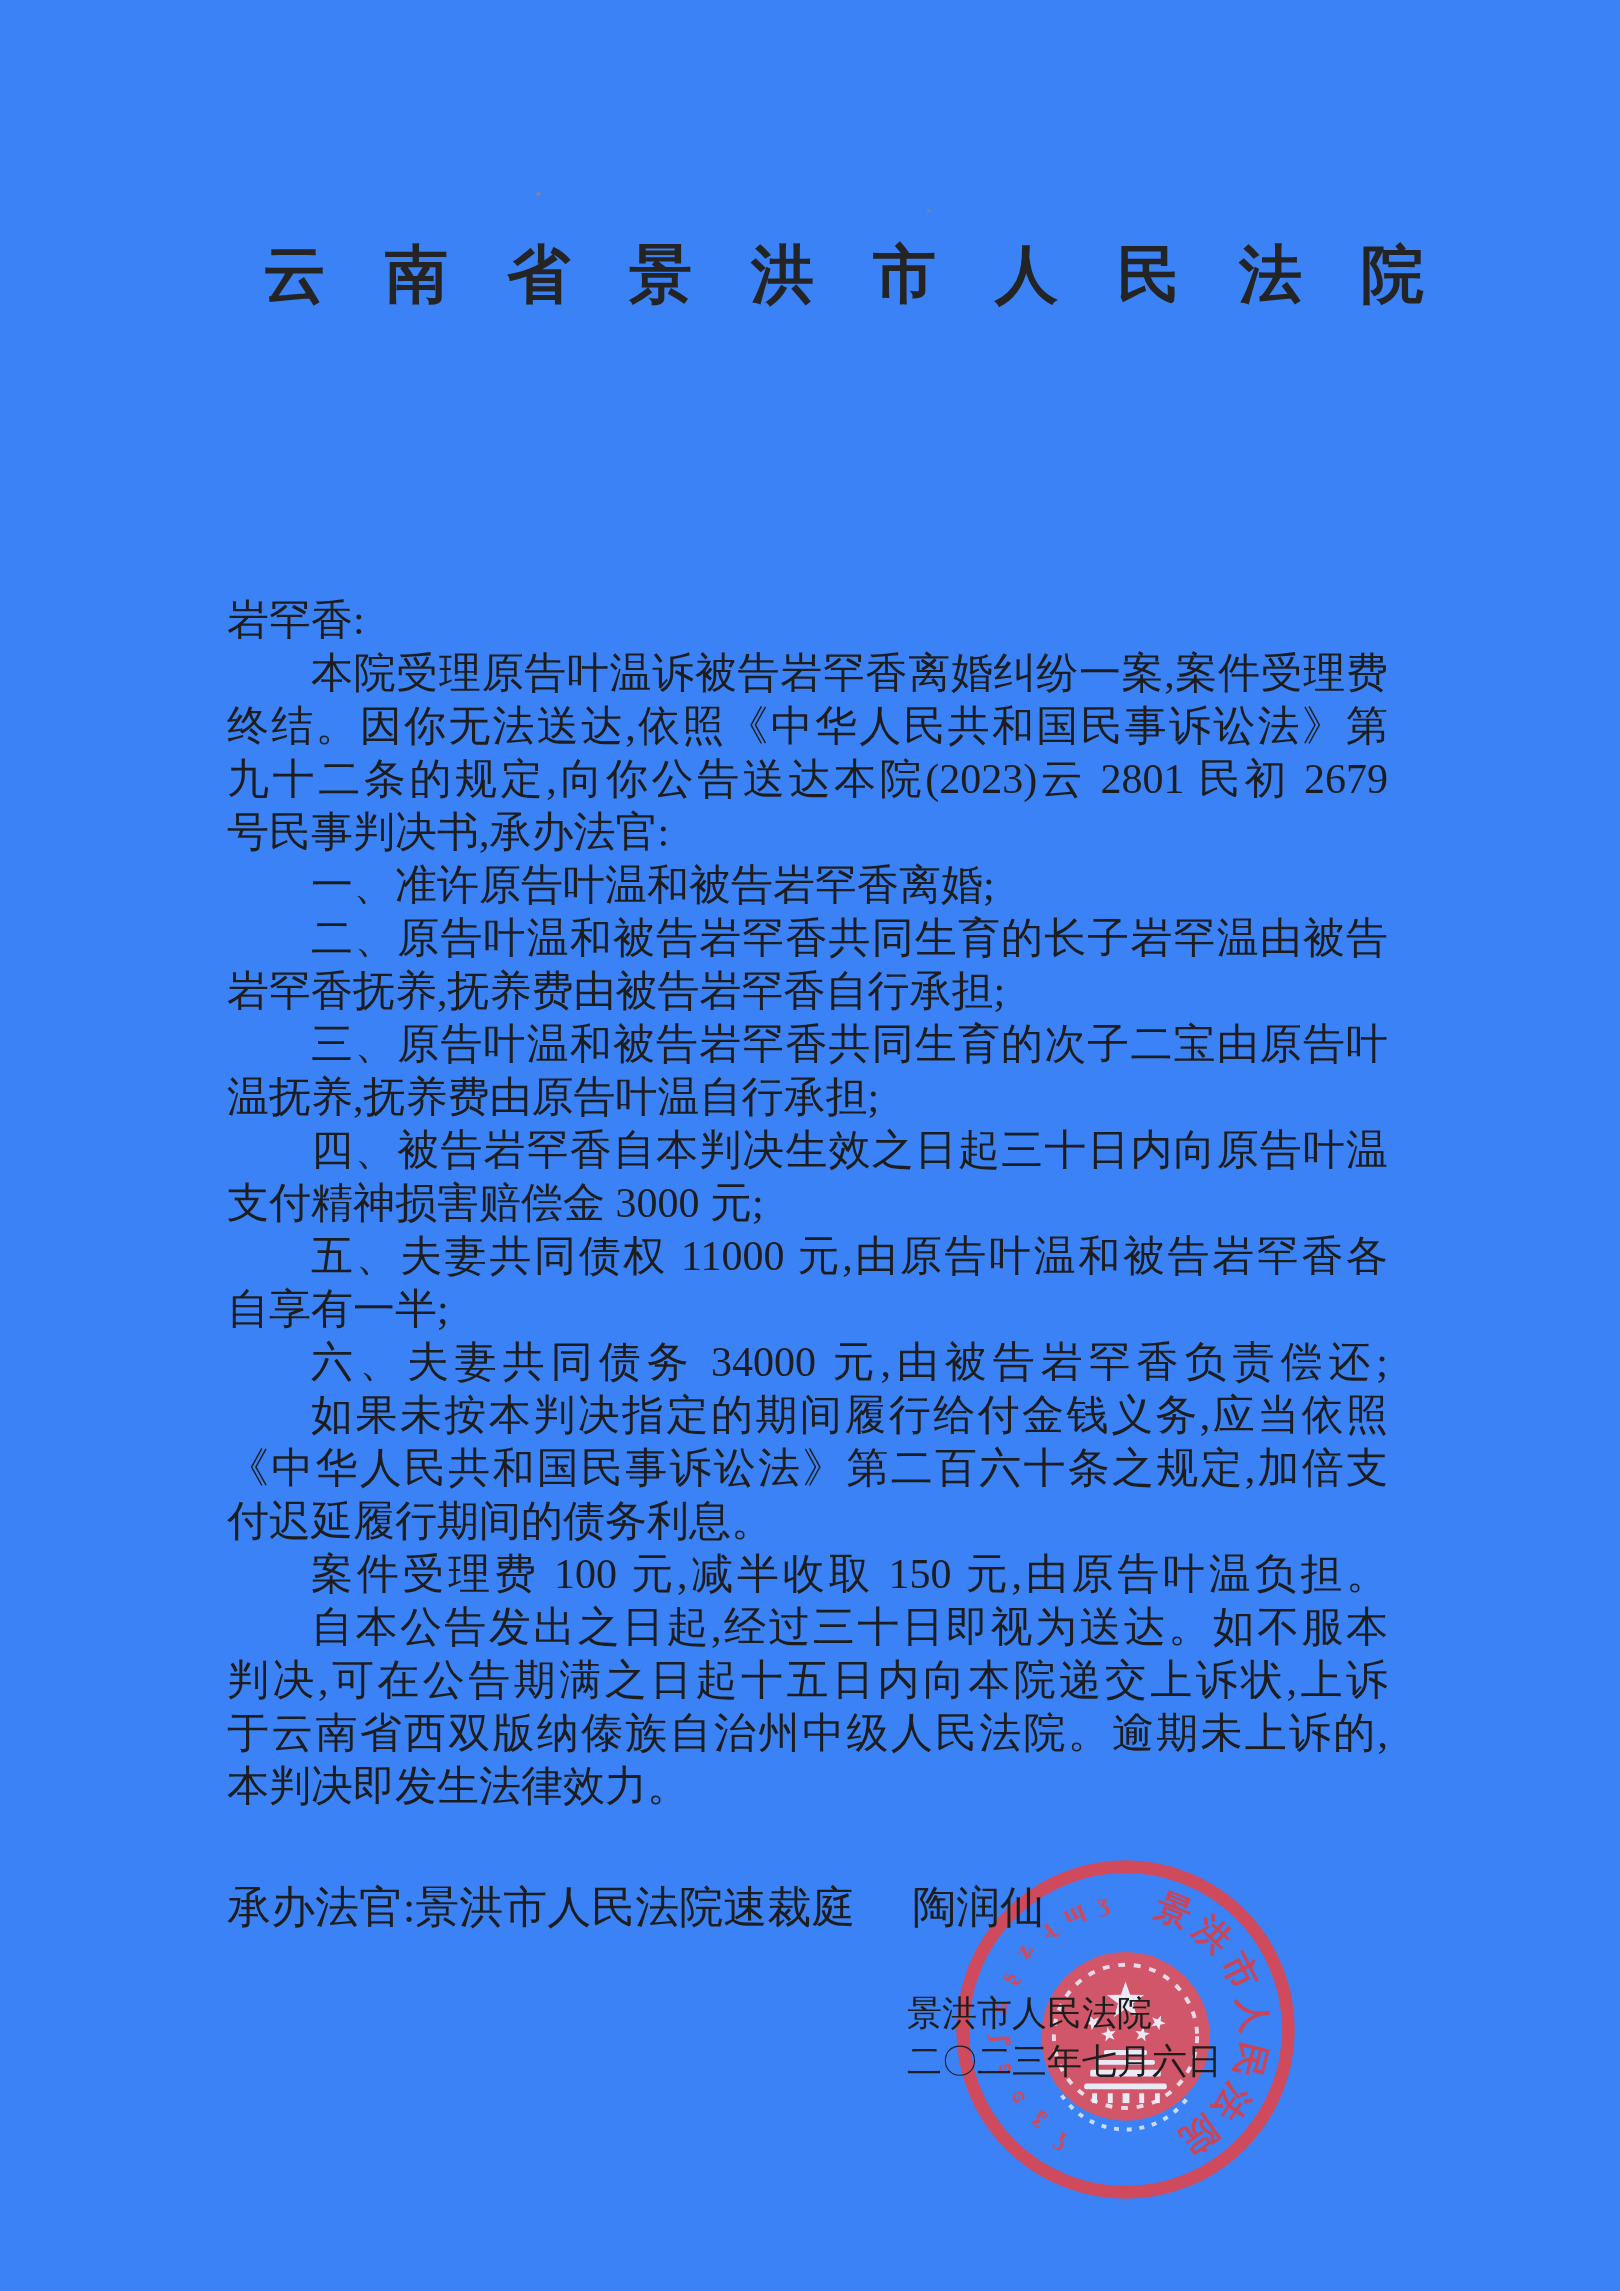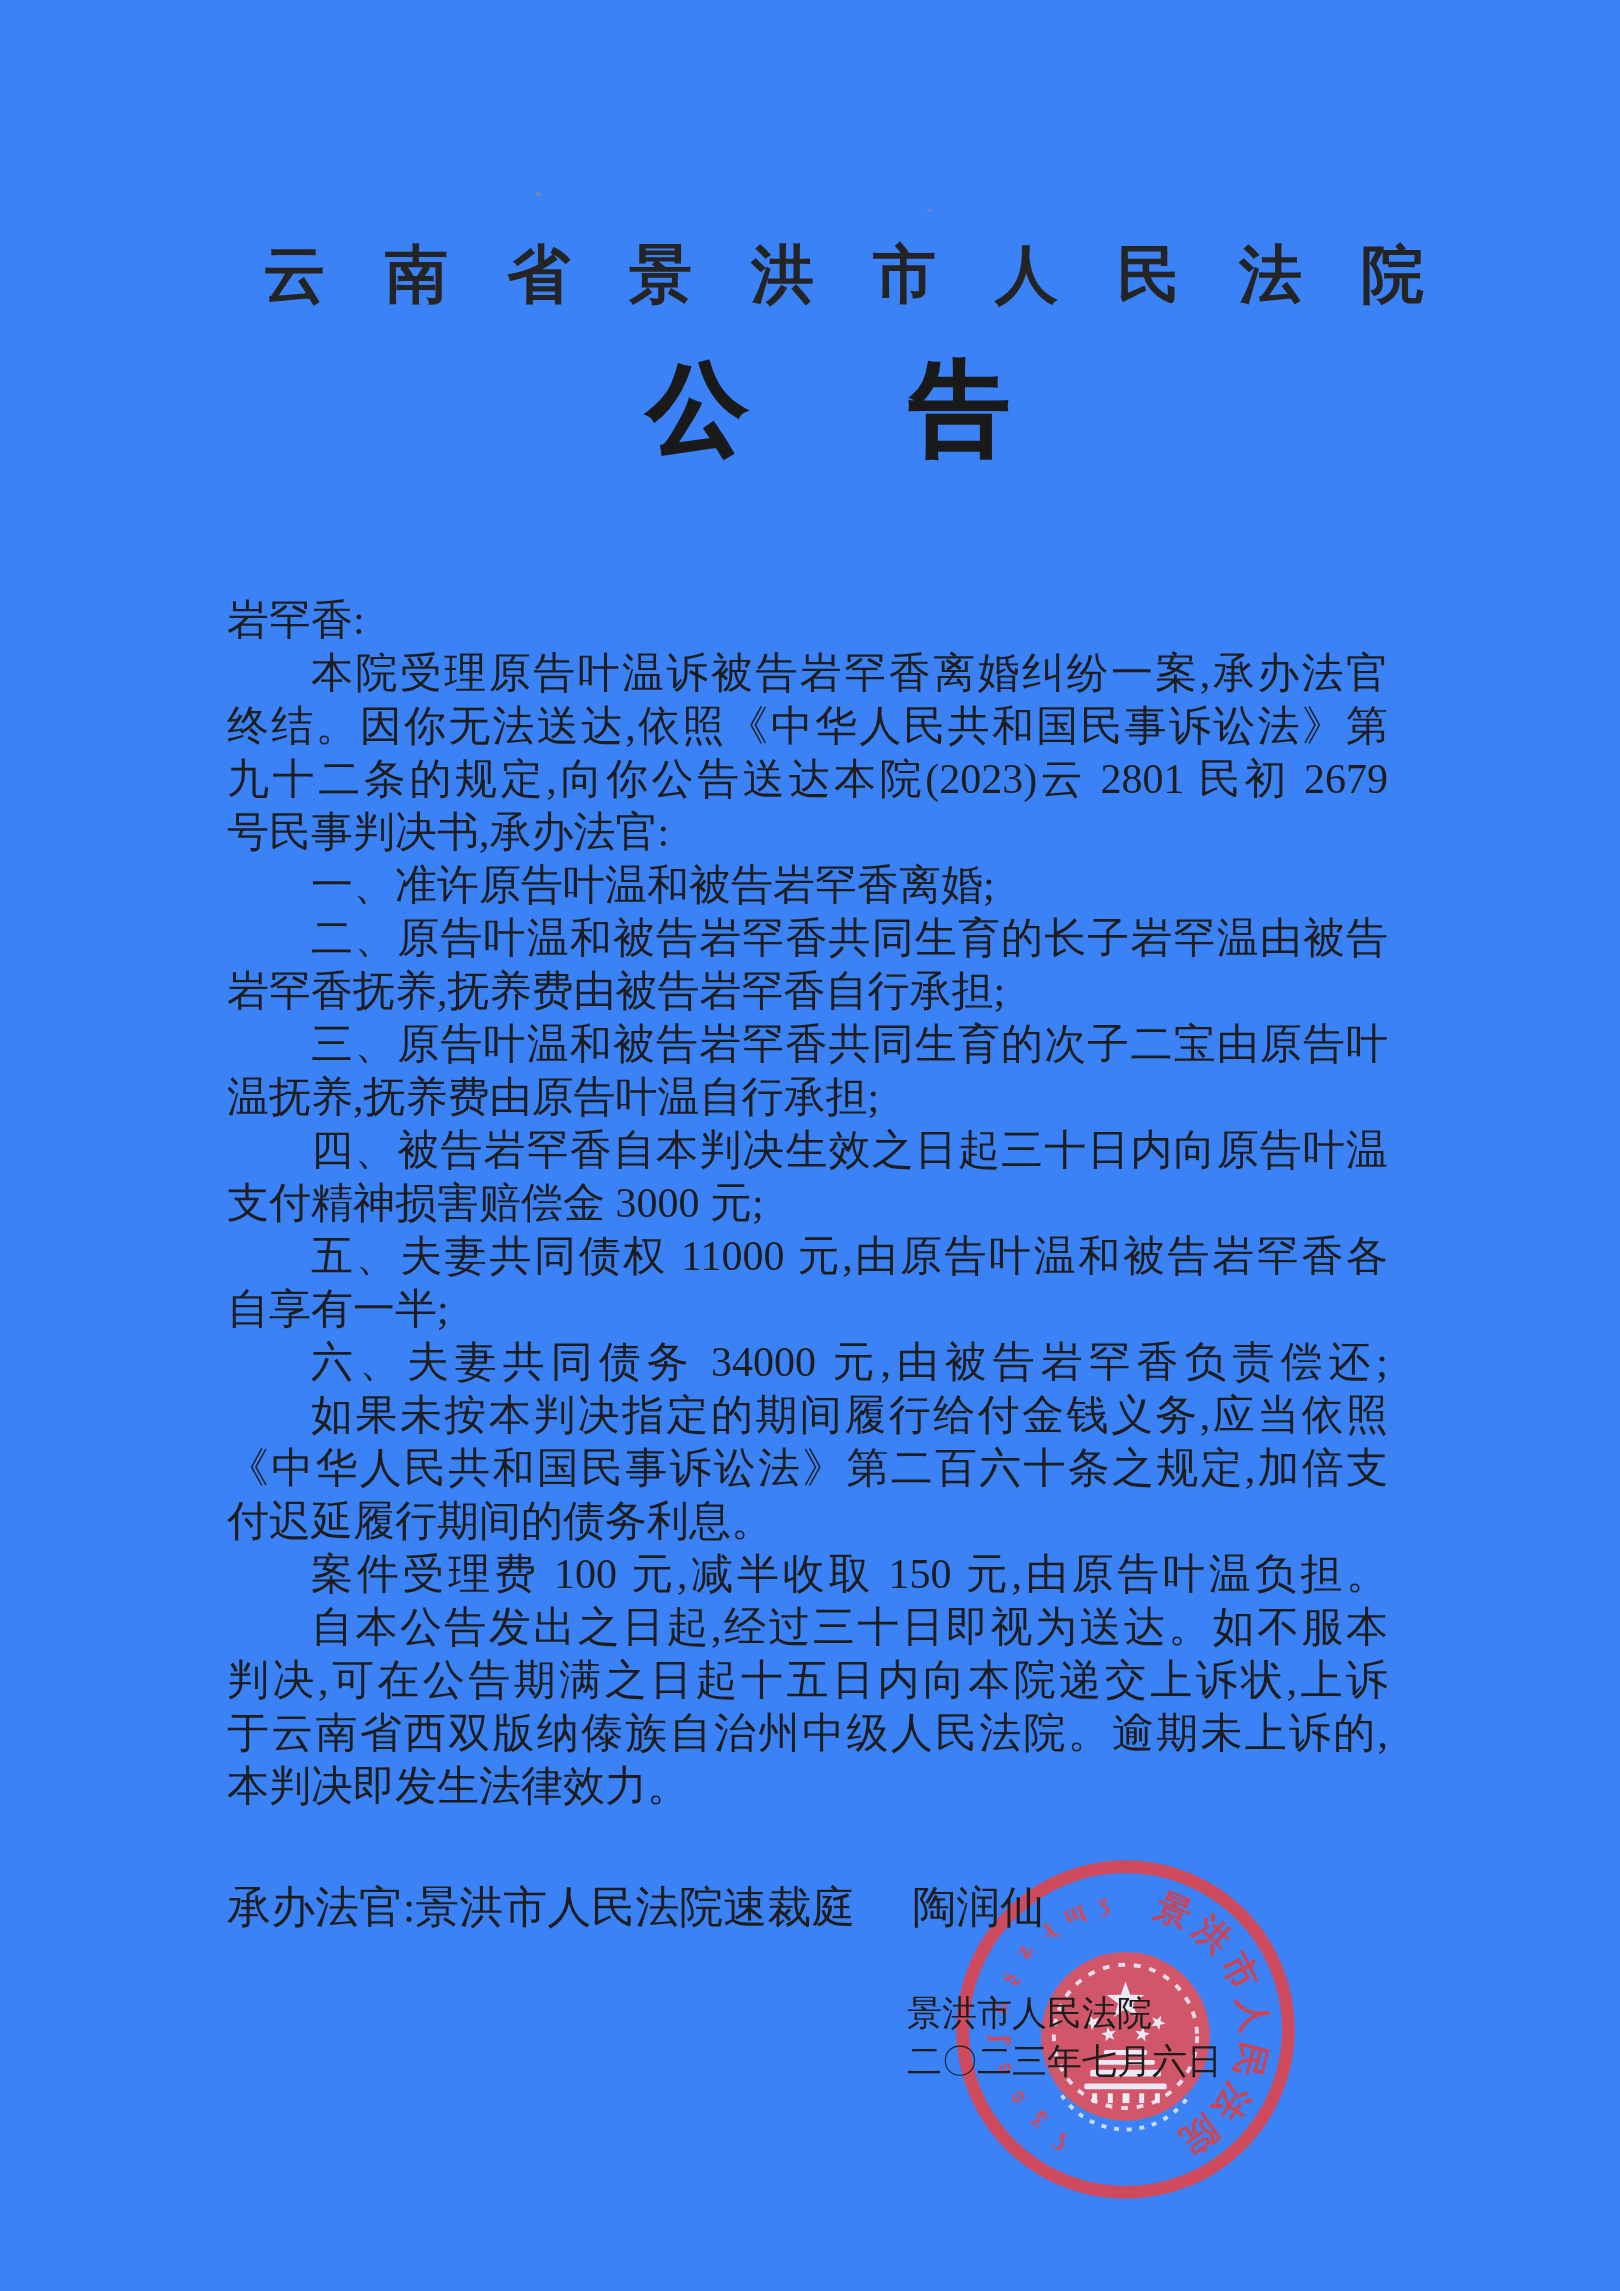--- a/index.html
+++ b/index.html
@@ -54,25 +54,24 @@
 </head>
 <body>
 
 <div class="page">
 
   <div class="speck s1"></div>
   <div class="speck s2"></div>
 
   <div class="court-title">云南省景洪市人民法院</div>
 
-  <div class="notice-title">公告</div>
 
   <div class="body-text">
       <div class="line endline">岩罕香:</div>
-      <div class="line ind">本院受理原告叶温诉被告岩罕香离婚纠纷一案,承办法官</div>
+      <div class="line ind">本院受理原告叶温诉被告岩罕香离婚纠纷一案,案件受理费</div>
       <div class="line">终结。因你无法送达,依照《中华人民共和国民事诉讼法》第</div>
       <div class="line">九十二条的规定,向你公告送达本院(2023)云 2801 民初 2679</div>
       <div class="line endline">号民事判决书,承办法官:</div>
       <div class="line ind endline">一、准许原告叶温和被告岩罕香离婚;</div>
       <div class="line ind">二、原告叶温和被告岩罕香共同生育的长子岩罕温由被告</div>
       <div class="line endline">岩罕香抚养,抚养费由被告岩罕香自行承担;</div>
       <div class="line ind">三、原告叶温和被告岩罕香共同生育的次子二宝由原告叶</div>
       <div class="line endline">温抚养,抚养费由原告叶温自行承担;</div>
       <div class="line ind">四、被告岩罕香自本判决生效之日起三十日内向原告叶温</div>
       <div class="line endline">支付精神损害赔偿金 3000 元;</div>

